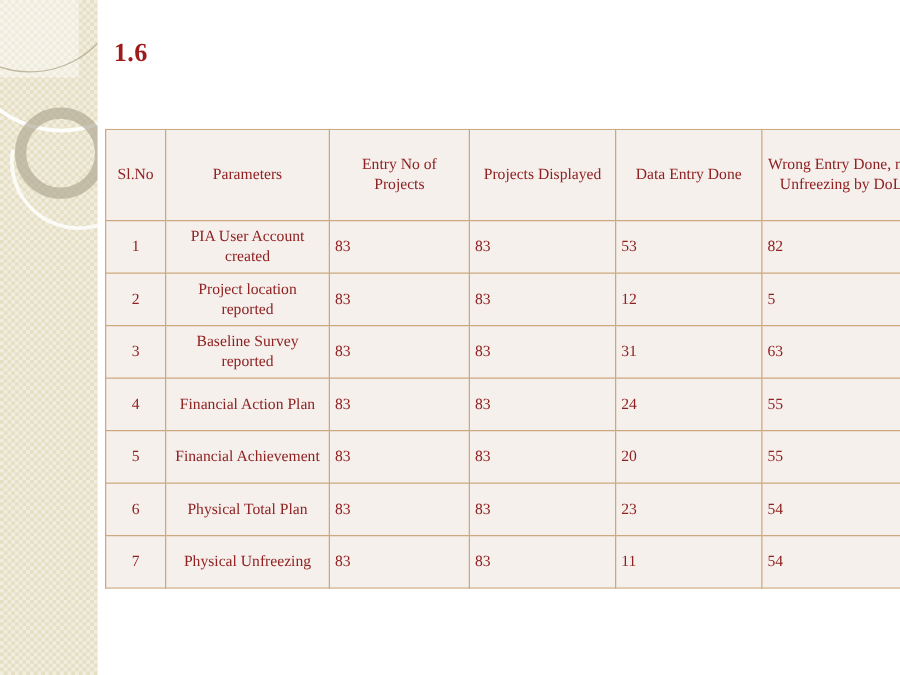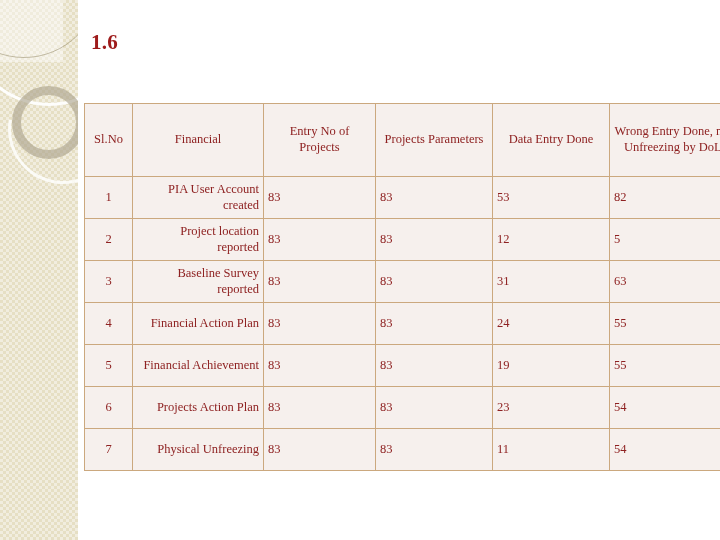--- a/index.html
+++ b/index.html
@@ -151,21 +151,21 @@
   col.c-entry { width: 117px; }
   col.c-wrong { width: 135px; }
 
   td.cell-sl {
     text-align: center;
     vertical-align: top;
     padding-top: 3px;
     font-size: 12.5px;
   }
   td.cell-param {
-    text-align: right;
+    text-align: center;
     vertical-align: bottom;
     padding-bottom: 3px;
     line-height: 1.22;
   }
   td.cell-num {
     text-align: left;
   }
   th.h-total { line-height: 1.3; }
   th.h-wrong { line-height: 1.3; }
 </style>
@@ -190,23 +190,23 @@
       <col class="c-sl">
         <col class="c-param">
         <col class="c-total">
       <col class="c-disp">
         <col class="c-entry">
         <col class="c-wrong">
     </colgroup>
     <thead>
       <tr>
         <th class="h-sl">Sl.No</th>
-        <th class="h-param">Financial</th>
+        <th class="h-param">Parameters</th>
         <th class="h-total">Entry No   of Projects</th>
-        <th class="h-disp">Projects Parameters</th>
+        <th class="h-disp">Projects Displayed</th>
         <th class="h-entry">Data Entry Done</th>
         <th class="h-wrong">Wrong Entry Done, need Unfreezing by DoLR</th>
       </tr>
     </thead>
     <tbody id="table-body">
         <tr>
           <td class="cell-sl">1</td>
           <td class="cell-param">PIA User Account created</td>
           <td class="cell-num">83</td>
           <td class="cell-num">83</td>
@@ -235,26 +235,26 @@
           <td class="cell-num">83</td>
           <td class="cell-num">83</td>
           <td class="cell-num">24</td>
           <td class="cell-num">55</td>
         </tr>
         <tr>
           <td class="cell-sl">5</td>
           <td class="cell-param">Financial Achievement</td>
           <td class="cell-num">83</td>
           <td class="cell-num">83</td>
-          <td class="cell-num">19</td>
+          <td class="cell-num">20</td>
           <td class="cell-num">55</td>
         </tr>
         <tr>
           <td class="cell-sl">6</td>
-          <td class="cell-param">Projects Action Plan</td>
+          <td class="cell-param">Physical Total Plan</td>
           <td class="cell-num">83</td>
           <td class="cell-num">83</td>
           <td class="cell-num">23</td>
           <td class="cell-num">54</td>
         </tr>
         <tr>
           <td class="cell-sl">7</td>
           <td class="cell-param">Physical Unfreezing</td>
           <td class="cell-num">83</td>
           <td class="cell-num">83</td>

